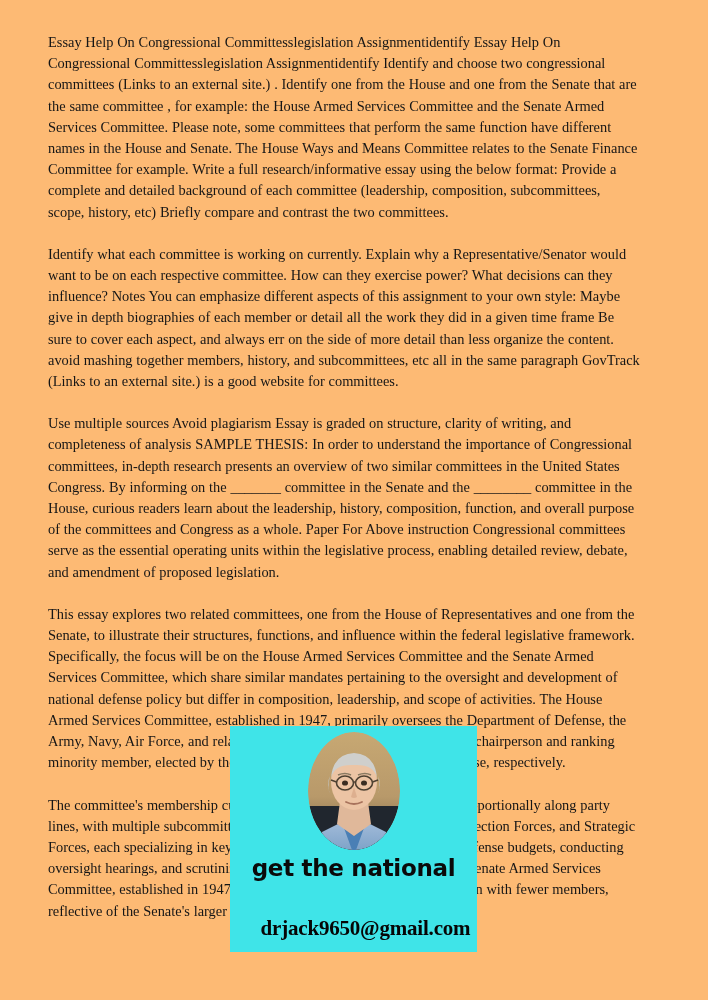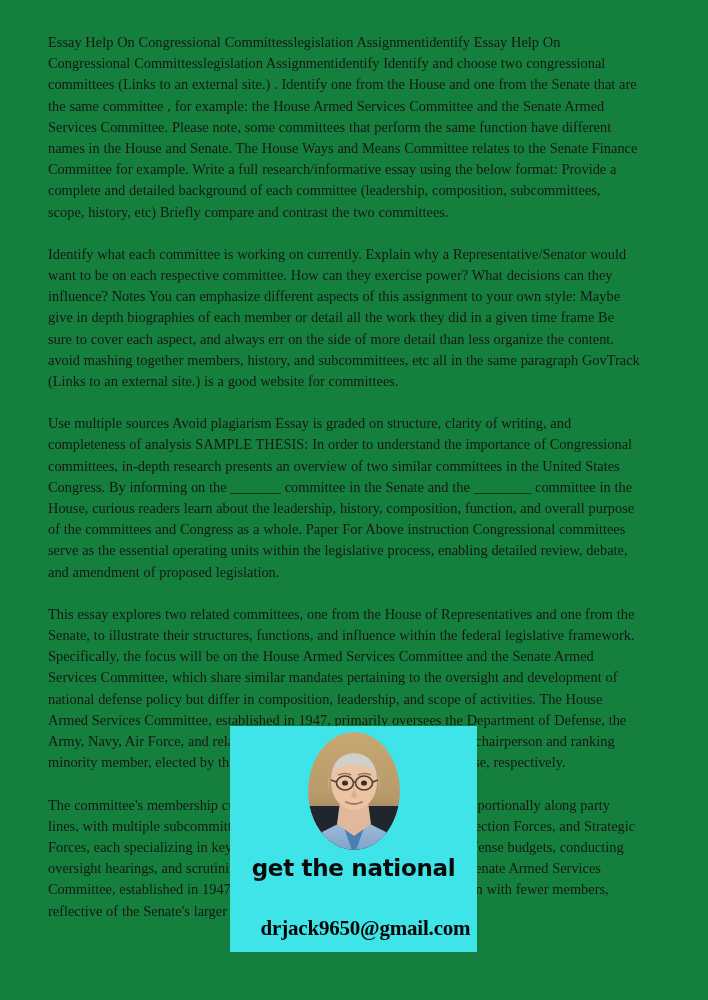--- a/index.html
+++ b/index.html
@@ -14,21 +14,21 @@
     overflow: hidden;
     position: relative;
   }
 
   #page {
     position: absolute;
     left: 0;
     top: 0;
     width: 708px;
     height: 1000px;
-    background: #15803d;
+    background: #fdba74;
   }
 
   #doc-body {
     position: absolute;
     left: 48px;
     top: 32px;
     width: 592px;
   }
 
   .para {

